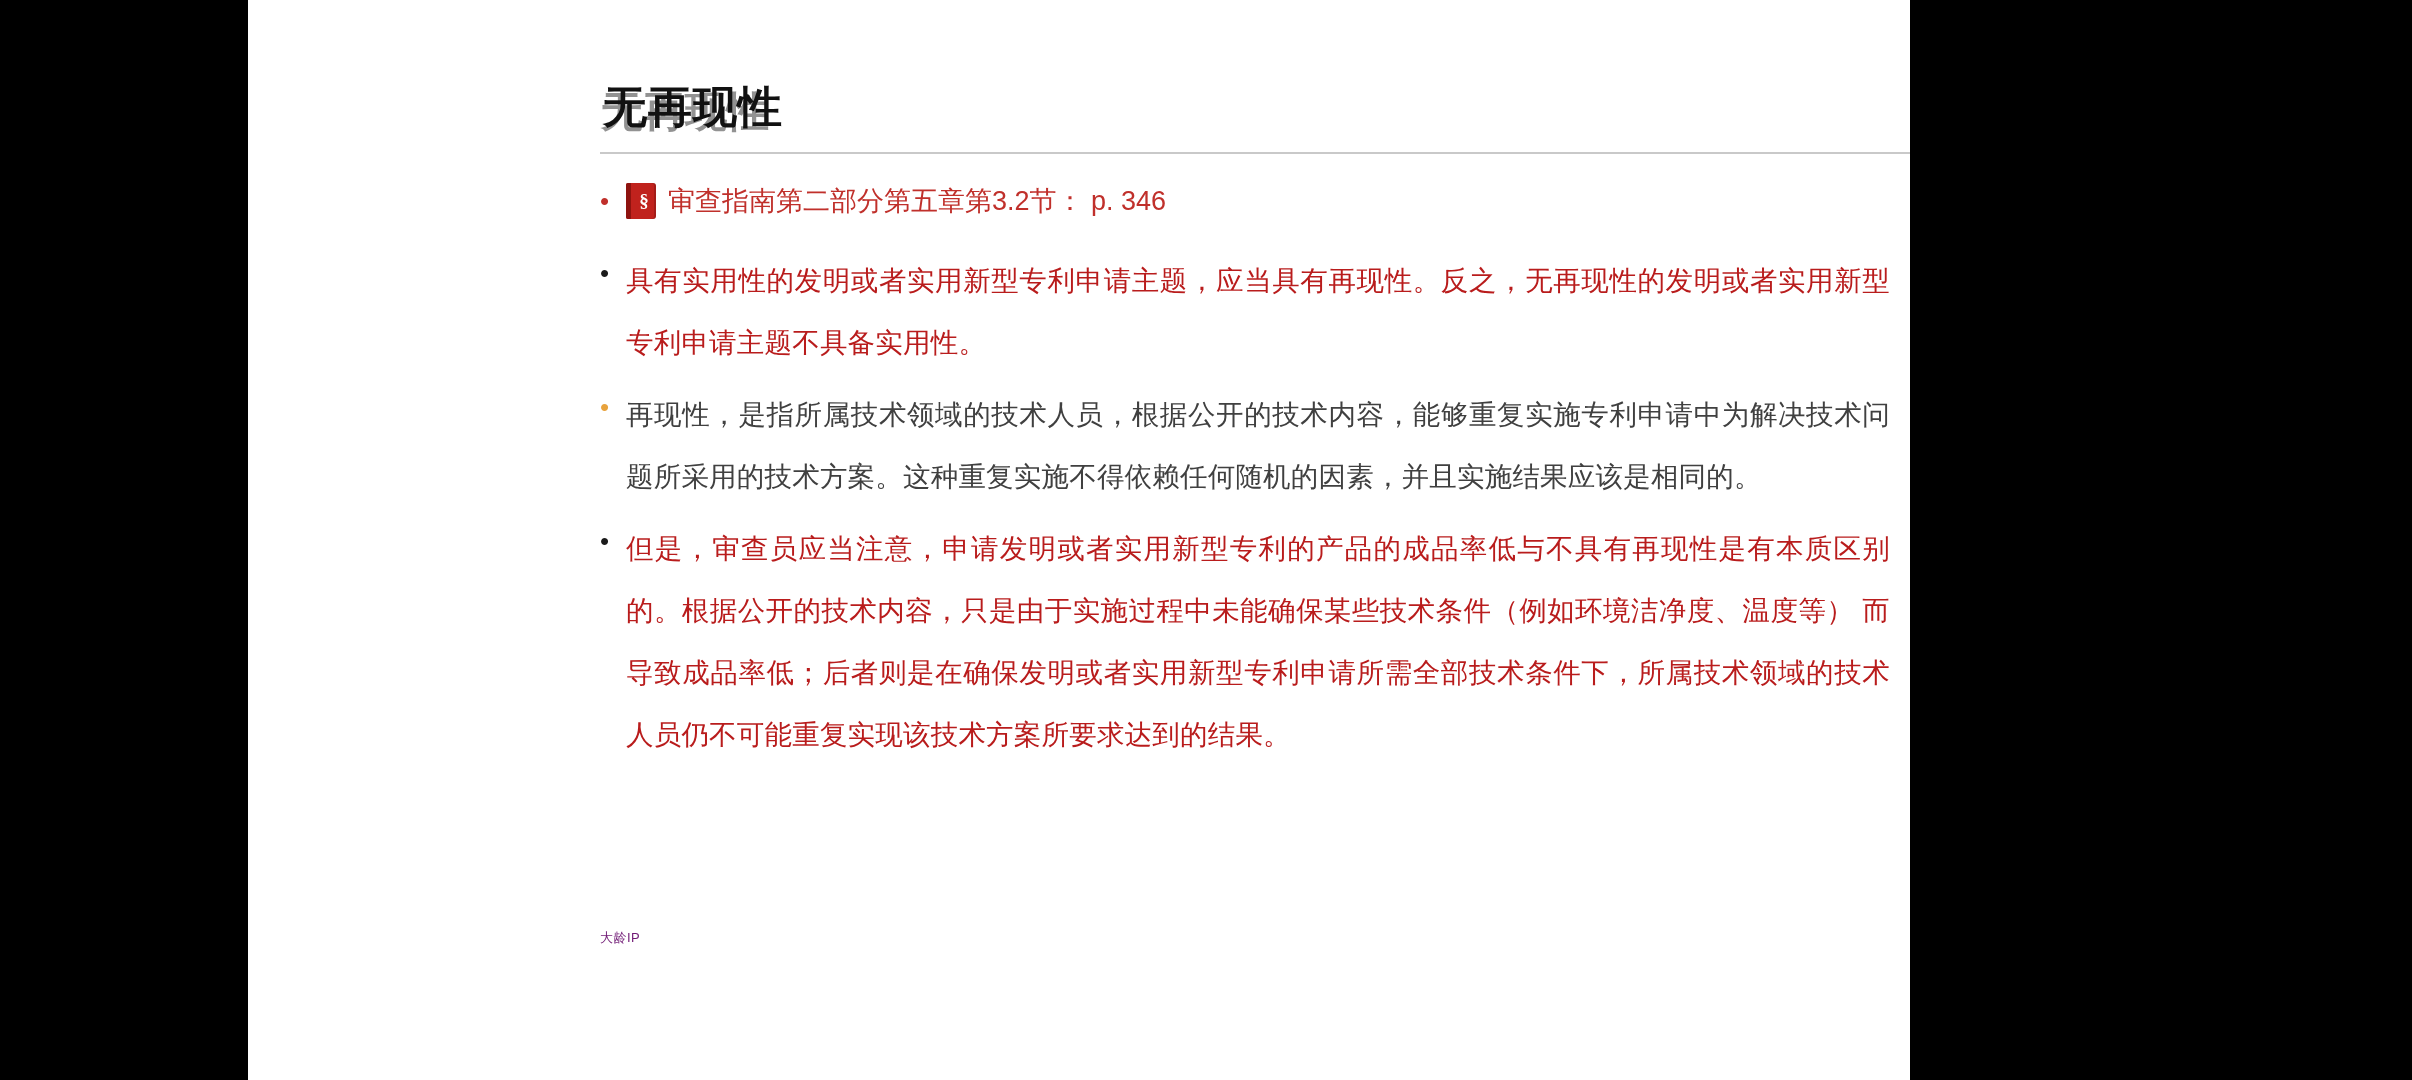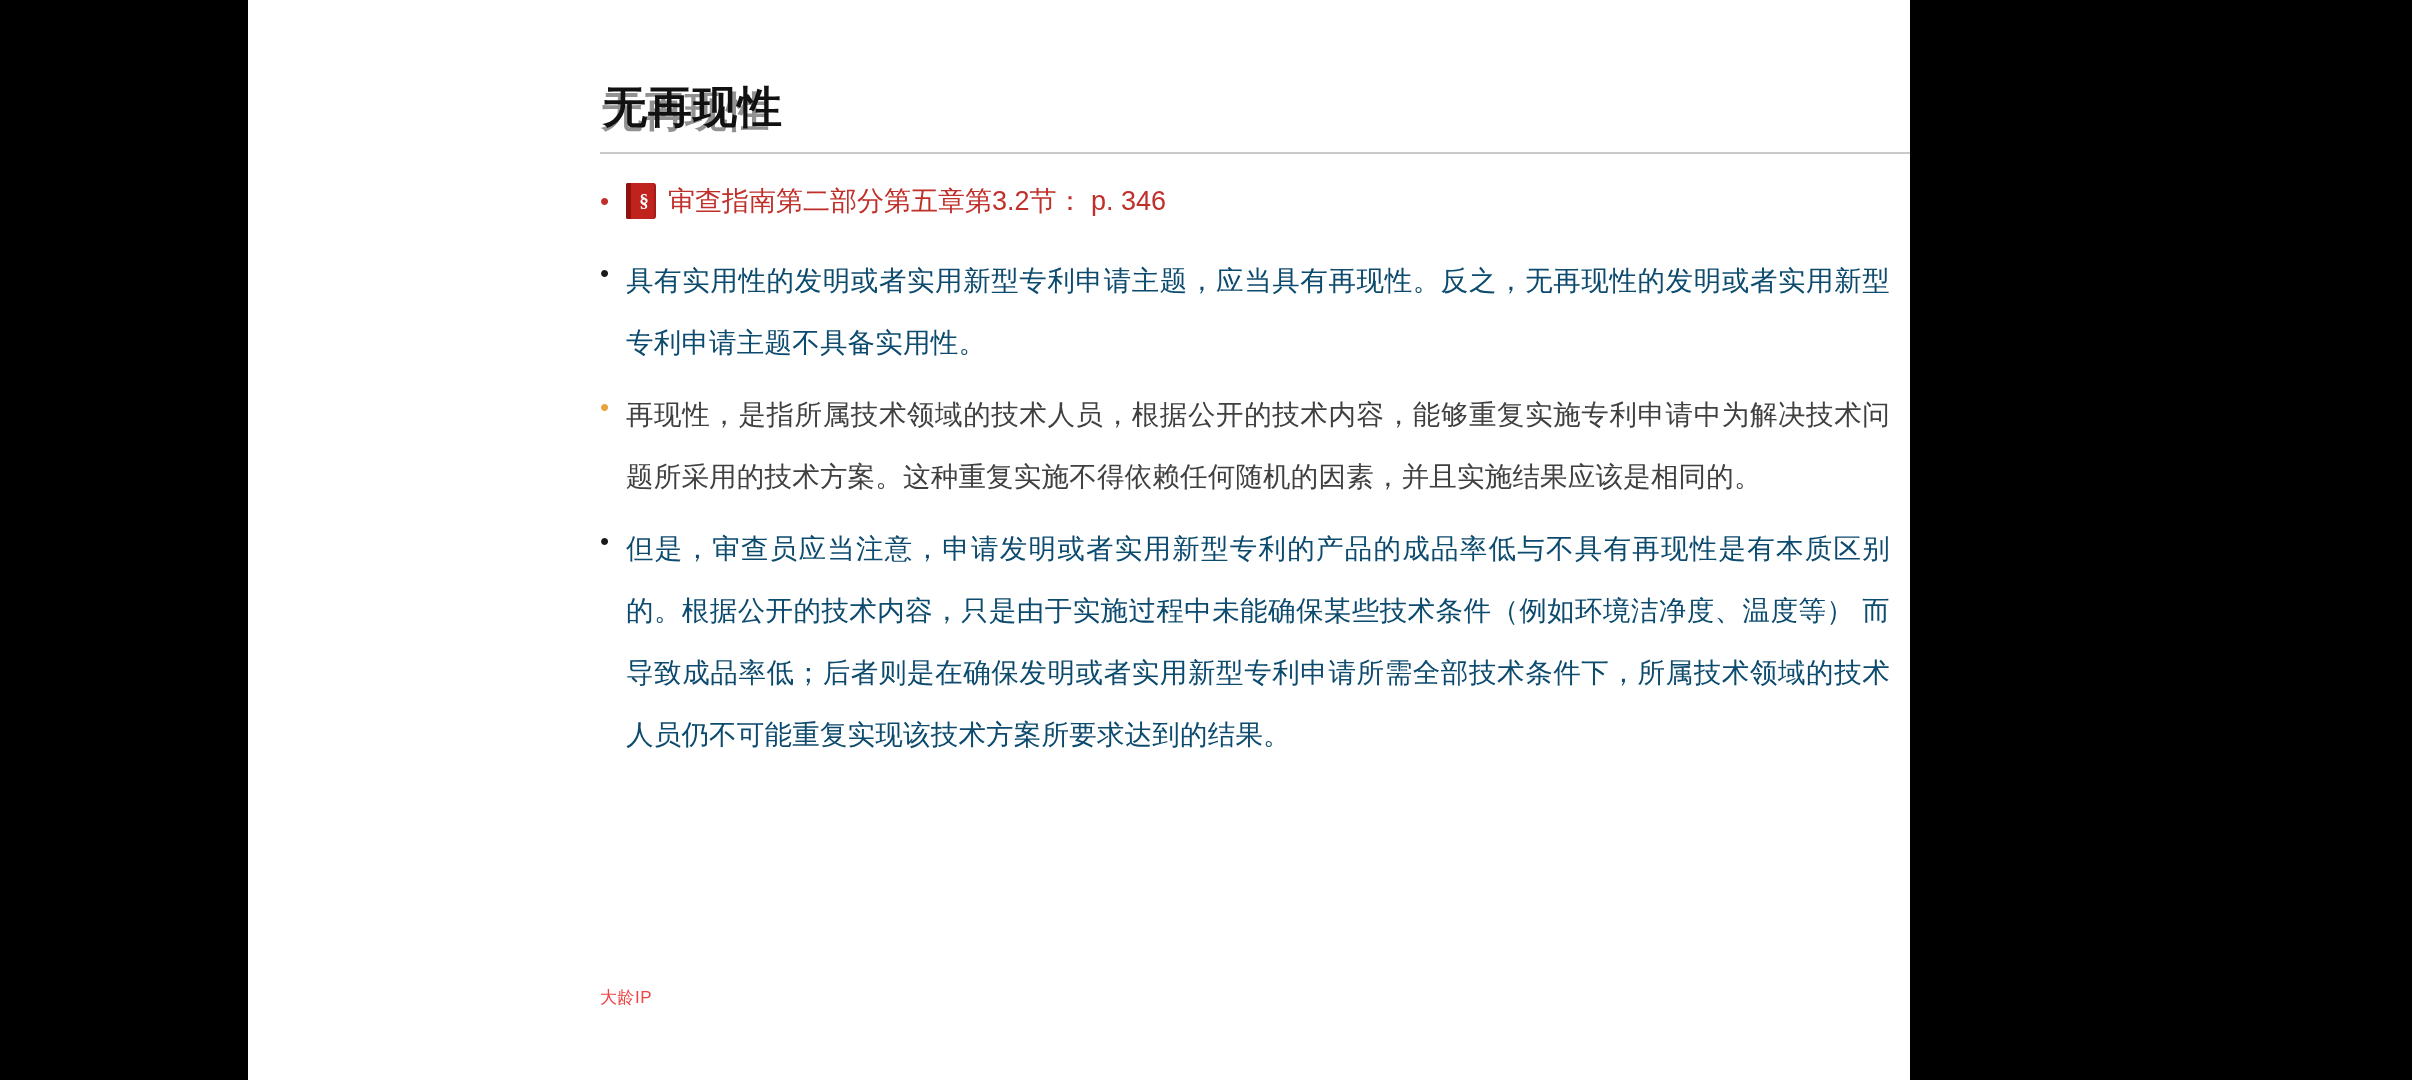--- a/index.html
+++ b/index.html
@@ -83,21 +83,21 @@
     line-height: 46px;
     color: #1a1a1a;
     text-align: left;
   }
   .dot.red { color: #c0302b; }
   .dot.orange { color: #e8a33d; }
   .para {
     flex: 1 1 auto;
     font-size: 27.5px;
     line-height: 62px;
-    color: #0c4a6e;
+    color: #b91c1c;
     text-align: justify;
     letter-spacing: 0.2px;
   }
   .ref-row {
     display: flex;
     align-items: center;
     margin-bottom: 16px;
   }
   .book-icon {
     flex: 0 0 auto;
@@ -135,23 +135,23 @@
   .ref-text {
     font-size: 27px;
     color: #c0302b;
     line-height: 46px;
     white-space: nowrap;
   }
   .para.orange { color: #404040; }
   .footer-brand {
     position: absolute;
     left: 352px;
-    top: 986px;
-    font-size: 17px;
-    color: #ef4444;
+    top: 929px;
+    font-size: 13px;
+    color: #701a75;
     letter-spacing: 0.5px;
   }
 </style>
 </head>
 <body>
 
 <div class="viewer">
   <div class="slide">
     <div class="slide-inner">
 

